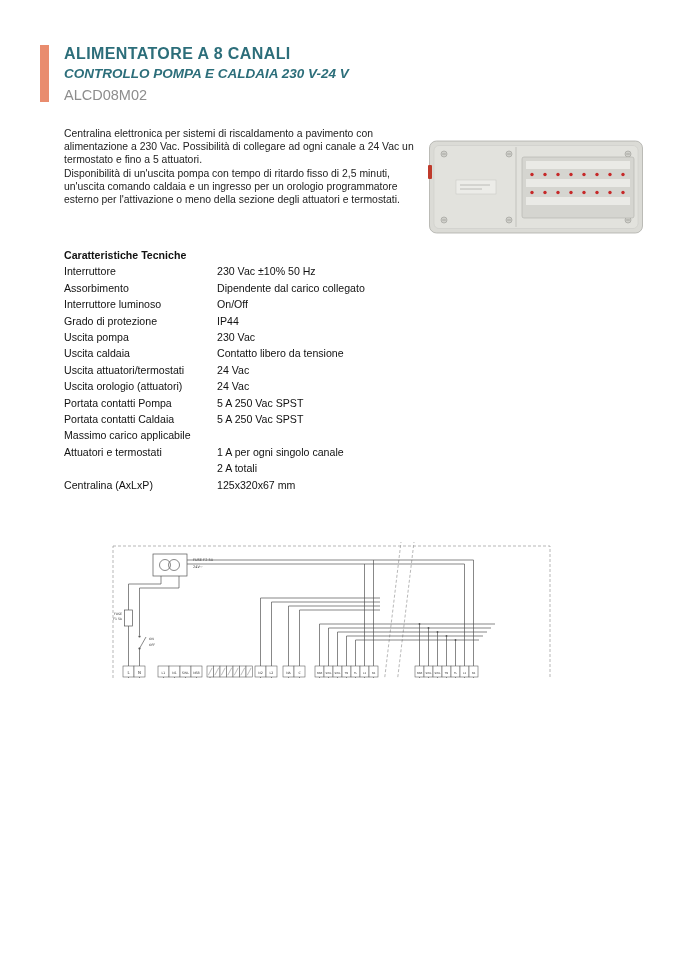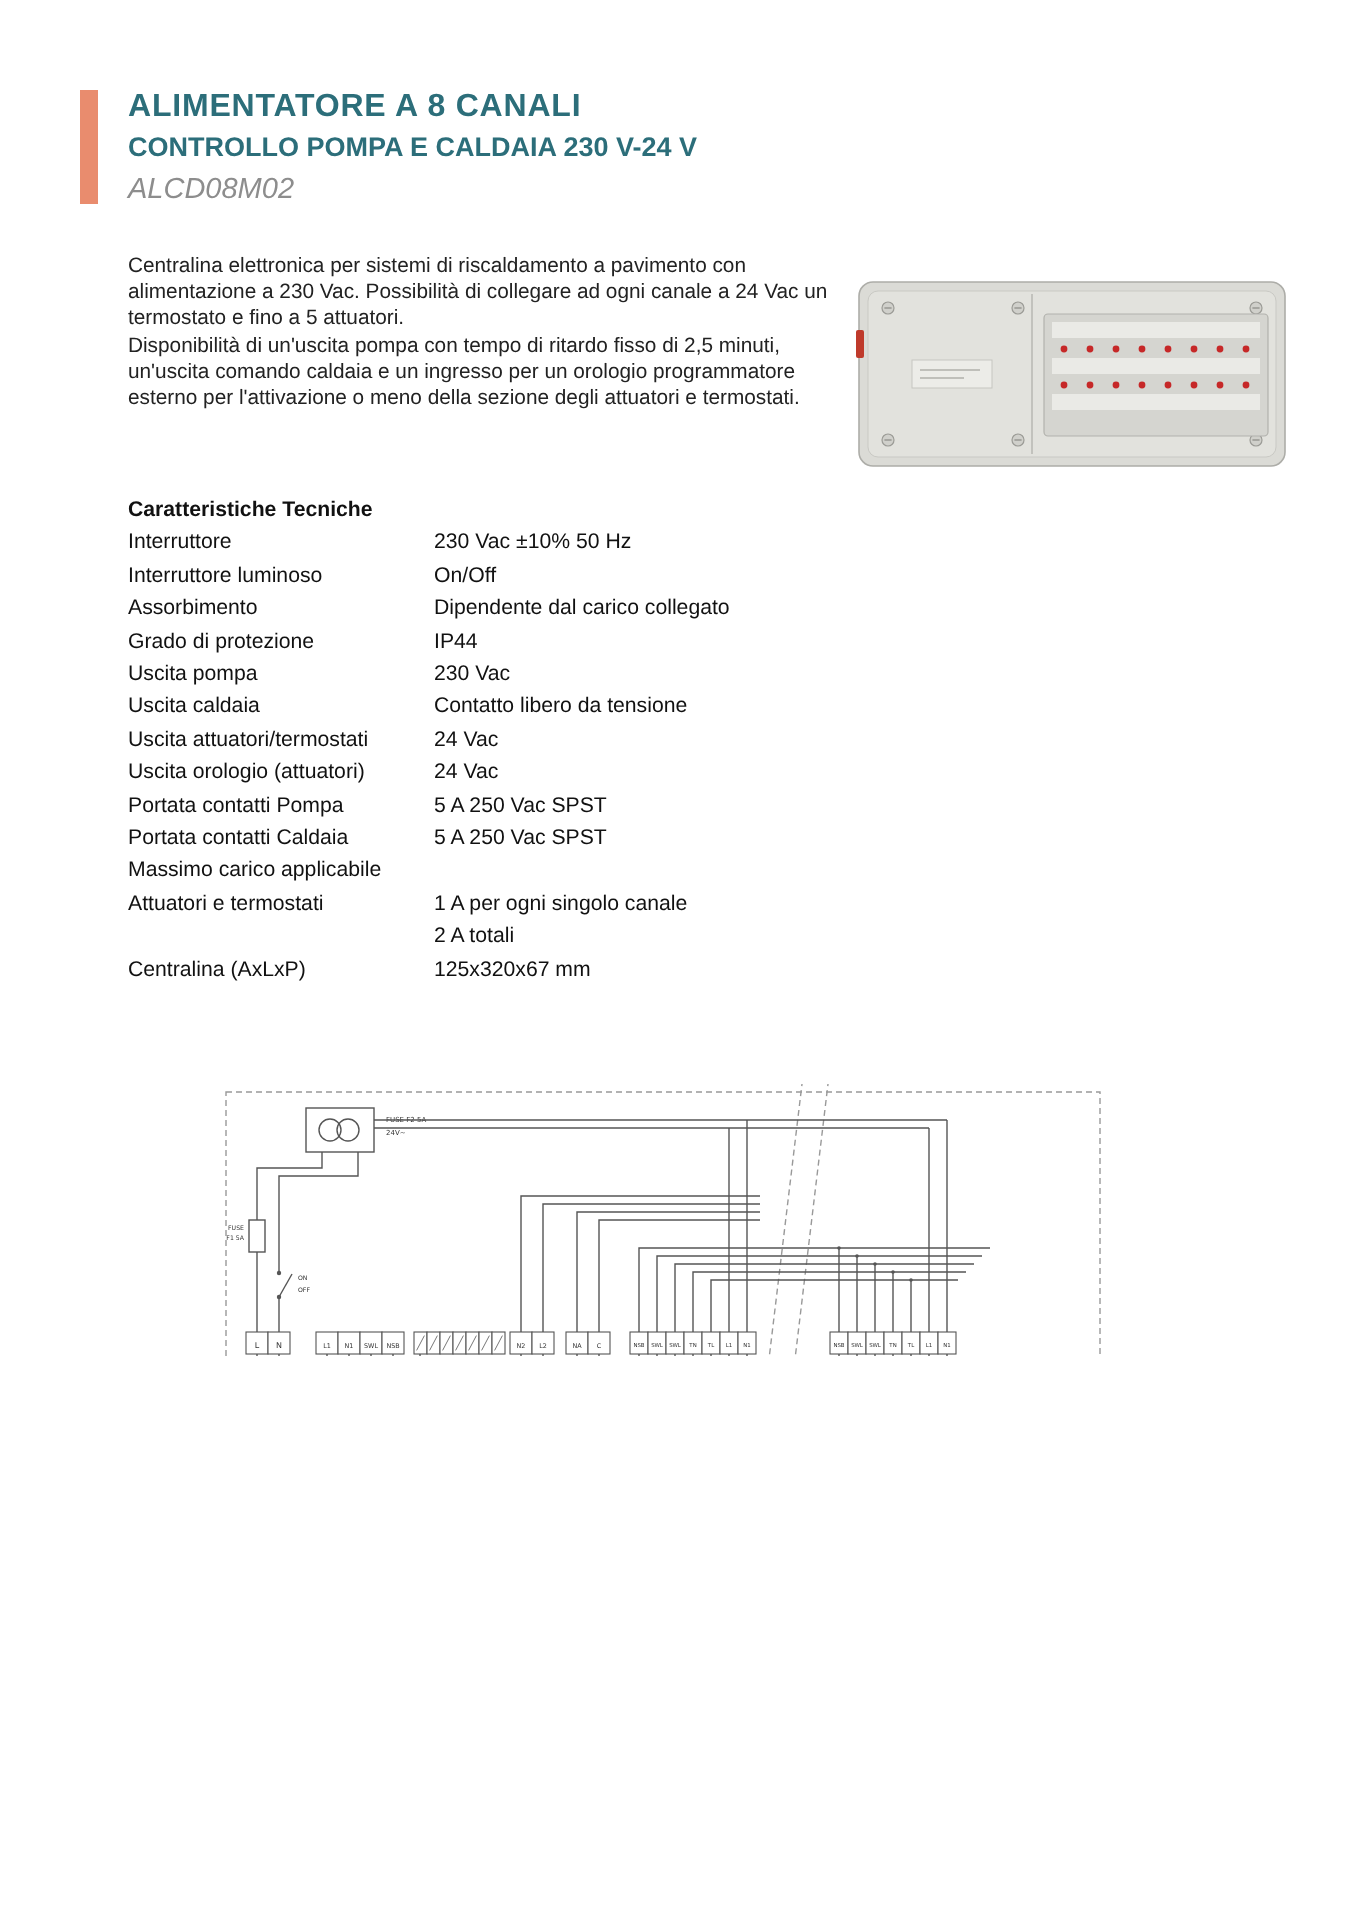--- a/index.html
+++ b/index.html
@@ -4,22 +4,22 @@
 <style>
   * { margin:0; padding:0; box-sizing:border-box; }
   html,body { background:#fff; }
   body { font-family:"Liberation Sans", sans-serif; color:#1a1a1a; }
   .page { position:relative; width:677px; height:678px; background:#fff; overflow:hidden; }
 
   .accent-bar { position:absolute; left:40px; top:45px; width:9px; height:57px; background:var(--accent,#E98C6E); }
 
   .header { position:absolute; left:64px; top:45px; }
   .title { color:var(--heading,#2C6E7A); font-size:16px; font-weight:bold; letter-spacing:.4px; line-height:1.15; }
-  .subtitle { color:var(--heading,#2C6E7A); font-size:13.5px; font-weight:bold; margin-top:3px; }
-  .model { color:#8D8D8D; font-size:14.5px; font-style:italic; margin-top:6px; }
+  .subtitle { color:var(--heading,#2C6E7A); font-size:13.5px; font-style:italic; font-weight:bold; margin-top:3px; }
+  .model { color:#8D8D8D; font-size:14.5px; margin-top:6px; }
 
   .description { position:absolute; left:64px; top:127px; width:358px; font-size:10.4px; line-height:13.2px; color:#222; }
 
   .product-photo { position:absolute; left:428px; top:138px; }
 
   .specs { position:absolute; left:64px; top:247px; width:400px; font-size:10.6px; color:#111; }
   .specs-heading { font-weight:bold; line-height:16.4px; }
   .spec-row { display:flex; line-height:16.4px; min-height:16.4px; }
   .spec-label { width:153px; flex:none; }
   .spec-value { flex:1; }
@@ -135,26 +135,26 @@
   </div>
 
   <section class="specs">
     <div class="specs-heading">Caratteristiche Tecniche</div>
     <div>
         <div class="spec-row">
           <div class="spec-label">Interruttore</div>
           <div class="spec-value">230 Vac ±10% 50 Hz</div>
         </div>
         <div class="spec-row">
+          <div class="spec-label">Assorbimento</div>
+          <div class="spec-value">Dipendente dal carico collegato</div>
+        </div>
+        <div class="spec-row">
           <div class="spec-label">Interruttore luminoso</div>
           <div class="spec-value">On/Off</div>
-        </div>
-        <div class="spec-row">
-          <div class="spec-label">Assorbimento</div>
-          <div class="spec-value">Dipendente dal carico collegato</div>
         </div>
         <div class="spec-row">
           <div class="spec-label">Grado di protezione</div>
           <div class="spec-value">IP44</div>
         </div>
         <div class="spec-row">
           <div class="spec-label">Uscita pompa</div>
           <div class="spec-value">230 Vac</div>
         </div>
         <div class="spec-row">

